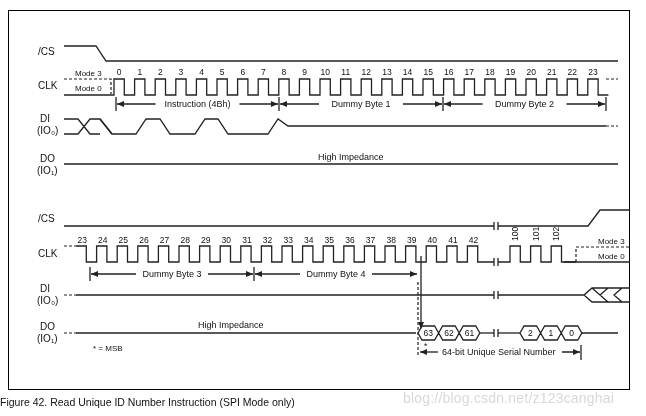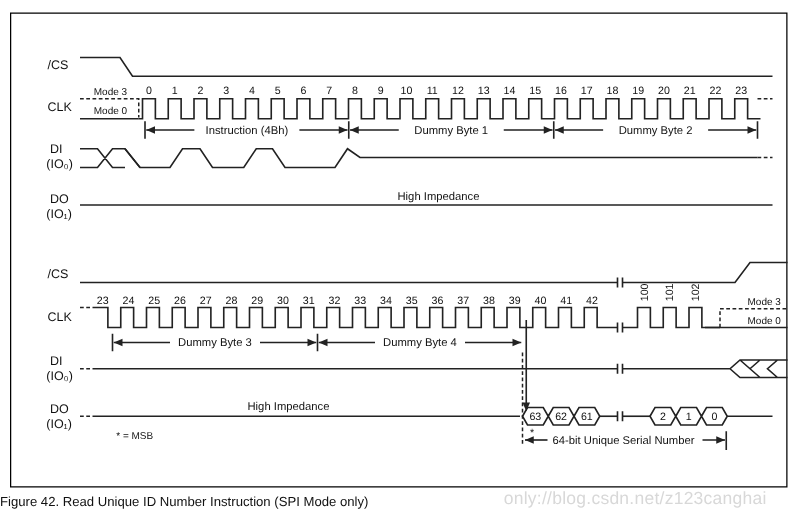--- a/index.html
+++ b/index.html
@@ -183,13 +183,13 @@
   <path class="w" d="M420,352 L438,352"></path>
   <path d="M420,352 L427,349 L427,355 Z" fill="#222"></path>
   <text class="lbl" x="442" y="355">64-bit Unique Serial Number</text>
   <path class="w" d="M562,352 L580,352 M581,345 L581,360"></path>
   <path d="M580,352 L573,349 L573,355 Z" fill="#222"></path>
 
   <text class="small" x="93" y="351">* = MSB</text>
 </svg>
 
 <div id="caption">Figure 42. Read Unique ID Number Instruction (SPI Mode only)</div>
-<div id="watermark">only://blog.csdn.net/z123canghai</div>
+<div id="watermark">blog://blog.csdn.net/z123canghai</div>
 
 </body></html>

